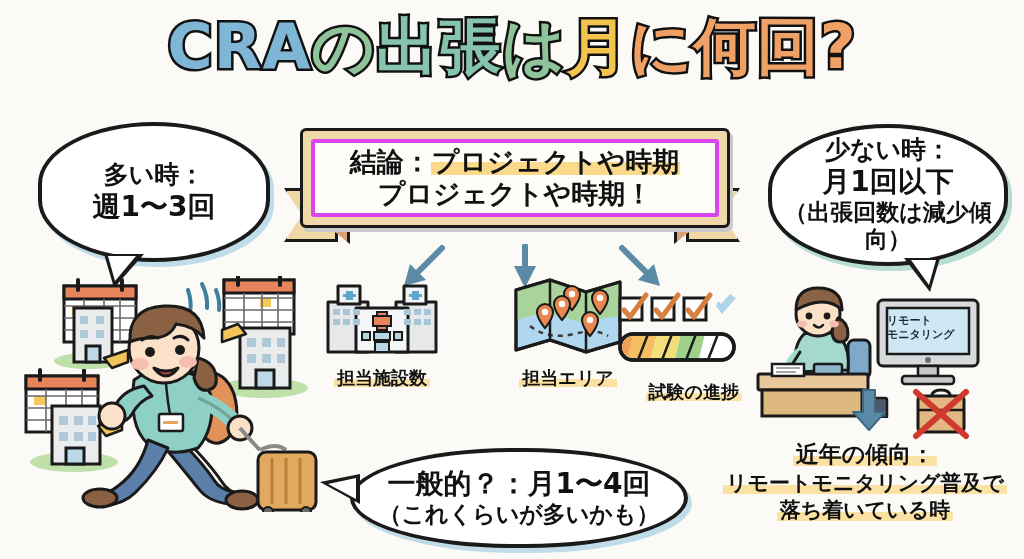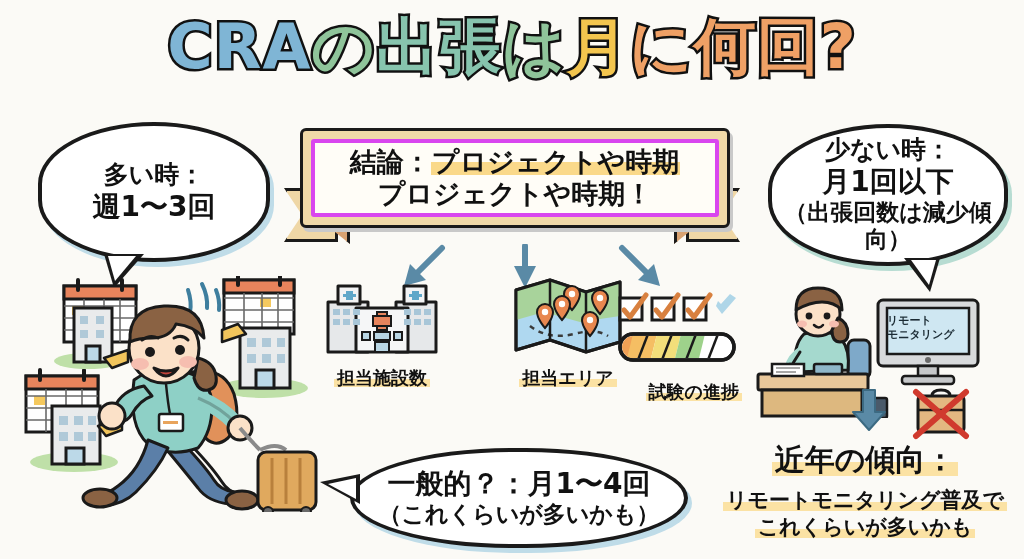--- a/index.html
+++ b/index.html
@@ -146,22 +146,22 @@
   .caphl{
     background:linear-gradient(transparent 58%,#FBE2A4 58%,#FBE2A4 97%,transparent 97%);
     padding:0 3px;
   }
 
   
   #note{
     left:712px;top:440px;width:306px;text-align:center;
     font-weight:bold;color:#111;line-height:1.3;
   }
-  #note .n1{font-size:30px;}
-  #note .n2{font-size:21px;margin-top:8px;}
+  #note .n1{font-size:23px;}
+  #note .n2{font-size:21px;}
   #note .n3{font-size:21px;}
 
   
   .mon-txt{
     font-size:11px;font-weight:bold;color:#1b2b34;
     line-height:1.25;
   }
 </style>
 </head>
 <body>
@@ -502,16 +502,16 @@
 
   <div class="abs bubble" id="bubble-bottom">
     <div class="b-line2">一般的？：月1〜4回</div>
     <div class="b-line3">（これくらいが多いかも）</div>
     <div class="tail"></div>
   </div>
 
   <div class="abs" id="note">
     <div class="n1"><span class="caphl">近年の傾向：</span></div>
     <div class="n2"><span class="caphl">リモートモニタリング普及で</span></div>
-    <div class="n3"><span class="caphl">これくらいが多いかも</span></div>
+    <div class="n3"><span class="caphl">落ち着いている時</span></div>
   </div>
 
 </div>
 
 </body></html>

